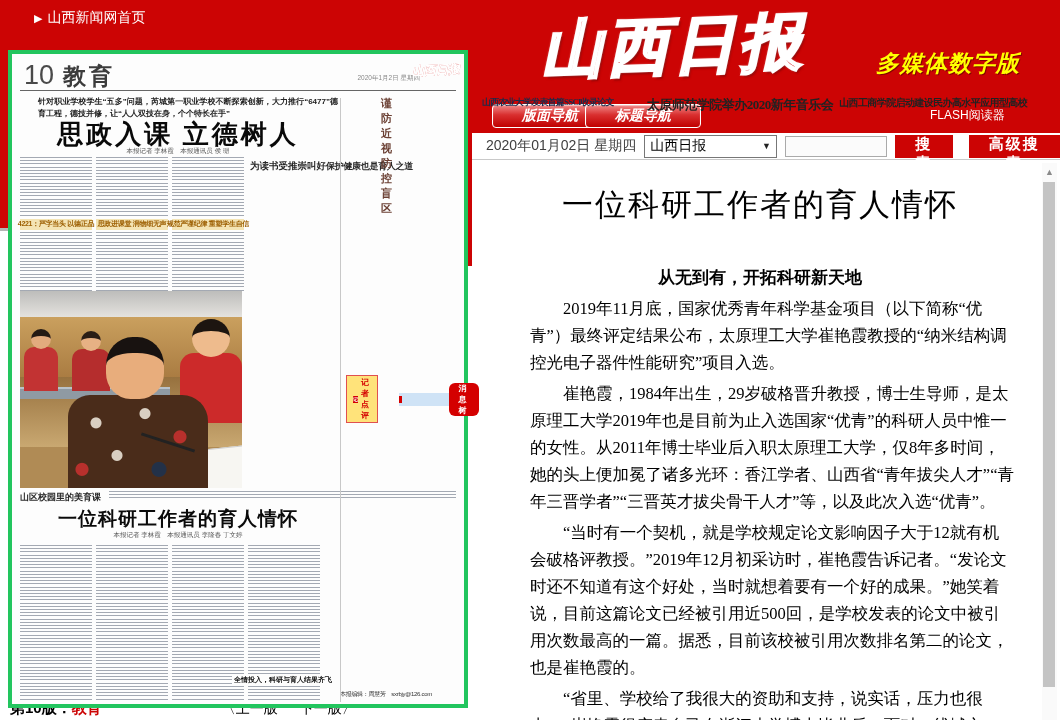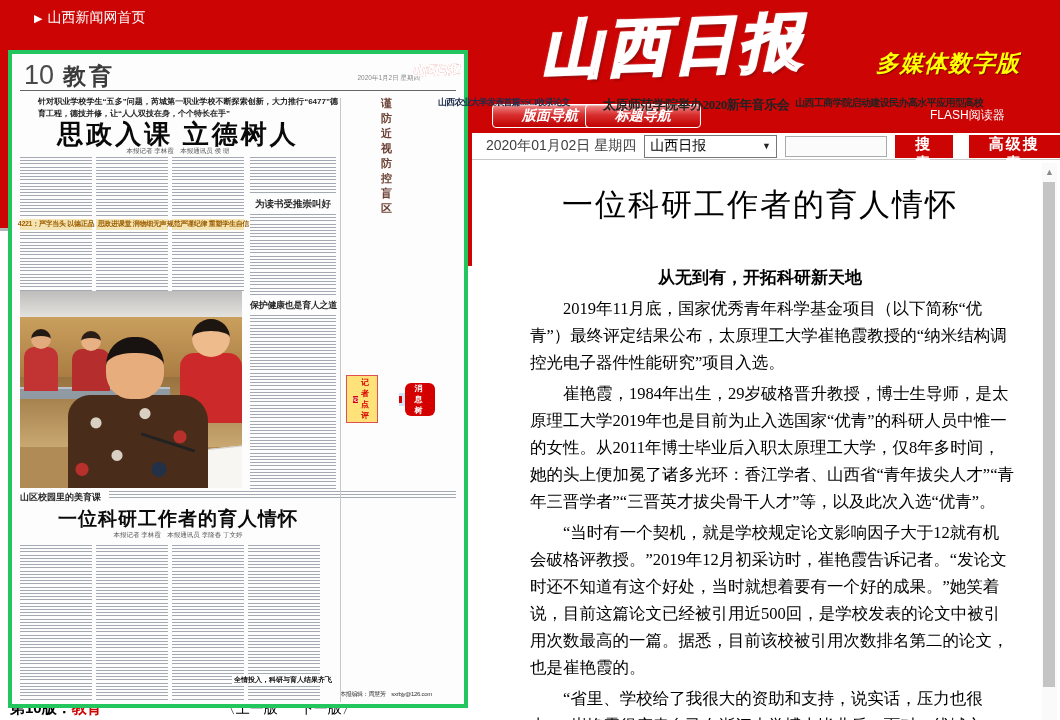--- a/index.html
+++ b/index.html
@@ -96,38 +96,38 @@
   .p-caption{font-size:9px;font-weight:bold;color:#2a2a2a;white-space:nowrap;}
   .p-caption-tx{flex:1;height:9px;}
   
   .p-headline2{position:absolute;left:8px;top:452px;width:316px;text-align:center;font-family:"Liberation Serif",serif;
       font-size:19px;font-weight:bold;color:#0a0a0a;letter-spacing:1px;cursor:pointer;}
   .p-byline2{position:absolute;left:8px;top:477px;width:316px;text-align:center;font-size:6.5px;color:#555;}
   .bot-col{position:absolute;top:491px;width:72px;height:156px;}
   .p-bold-line{position:absolute;left:220px;top:620px;font-size:7px;font-weight:bold;color:#111;white-space:nowrap;background:#fdfdfd;padding:1px 2px;}
   .p-editor{position:absolute;left:328px;top:636px;width:118px;font-size:6px;color:#333;white-space:nowrap;letter-spacing:-.3px;}
   
-  .mid-col{position:absolute;left:238px;top:103px;width:86px;height:332px;display:flex;flex-direction:column;}
+  .mid-col{position:absolute;left:238px;top:103px;width:86px;height:332px;display:flex;flex-direction:row;}
   .mid-h{font-family:"Liberation Serif",serif;font-weight:bold;text-align:center;color:#262626;margin:3px 0;white-space:nowrap;}
   .mid-h.h1{font-size:9.5px;}
   .mid-h.h2{font-size:9px;letter-spacing:-.3px;}
   
   .vline{position:absolute;left:328px;top:44px;width:1px;height:604px;background:#c8c8c8;}
   .right-col{position:absolute;left:334px;top:42px;width:112px;height:606px;display:flex;flex-direction:row;gap:3px;}
   .badge1{align-self:center;display:flex;align-items:center;gap:3px;background:#ffe37a;border:1px solid #e05050;
       padding:1px 6px;font-size:8px;font-weight:bold;color:#d40000;}
   .badge1 .sq{width:7px;height:7px;background:#d40000;color:#fff;font-size:5px;line-height:7px;text-align:center;}
   .right-h{font-family:"Liberation Serif",serif;font-weight:bold;text-align:center;cursor:pointer;}
   .right-h.h1{font-size:11px;color:#6b4034;letter-spacing:1px;}
   .right-h.h2{font-size:9px;color:#1c2b4a;white-space:nowrap;letter-spacing:-.8px;}
   .right-h.h3{font-size:13px;color:#222;white-space:nowrap;letter-spacing:-.5px;margin-left:27px;}
   .right-h.h4{font-size:10px;color:#222;white-space:nowrap;letter-spacing:-.6px;}
   .badge2{align-self:center;width:100%;height:13px;background:#cfe3f6;display:flex;align-items:center;justify-content:center;gap:3px;}
   .badge2 .sq{width:7px;height:7px;background:#d40000;}
-  .badge2 .pill{background:#d40000;color:#fff;font-size:8px;font-weight:bold;padding:0 9px;border-radius:6px;line-height:11px;}
+  .badge2 .pill{background:#d40000;color:#fff;font-size:8px;font-weight:bold;padding:0 9px;border-radius:6px;line-height:11px;margin-left:44px;}
   .rtx{width:100%;}
 </style>
 </head>
 <body>
 
 <div id="app">
 
   <div class="red-top"></div>
   <div class="red-left"></div>
   <div class="red-strip-ext"></div>

